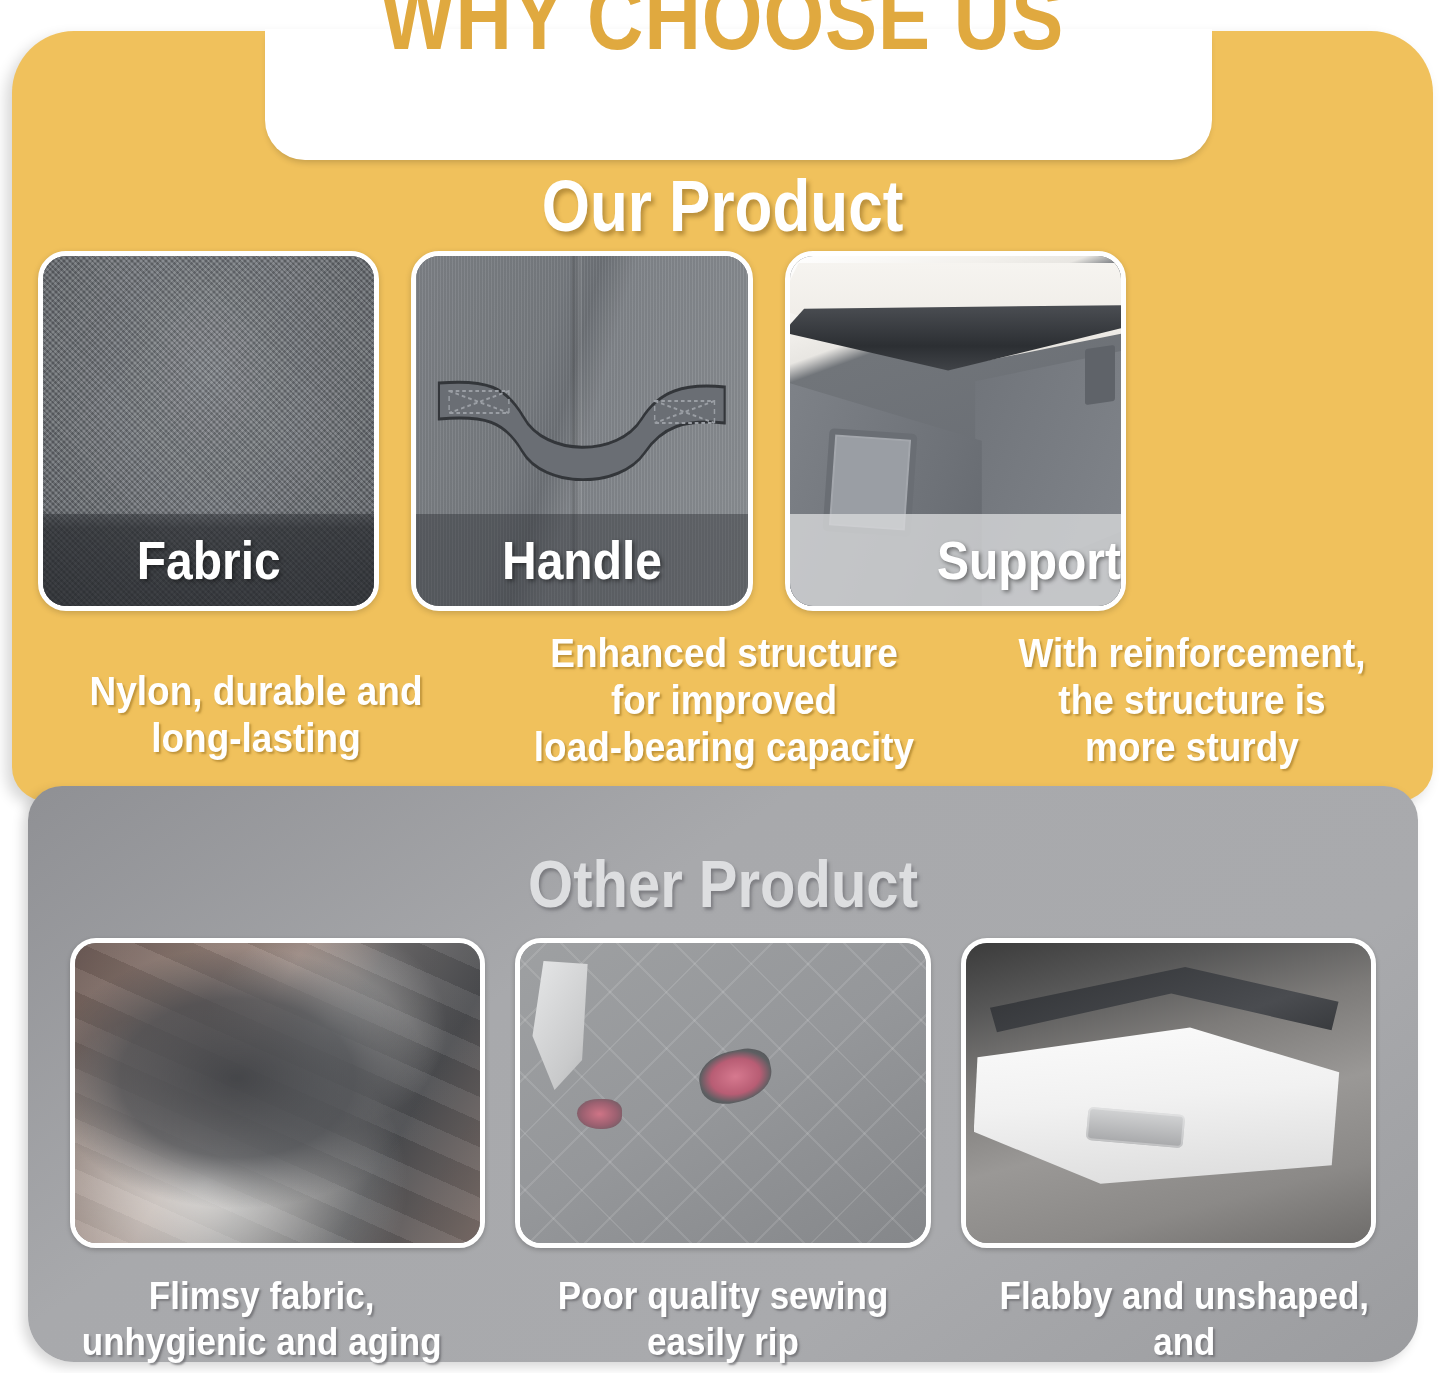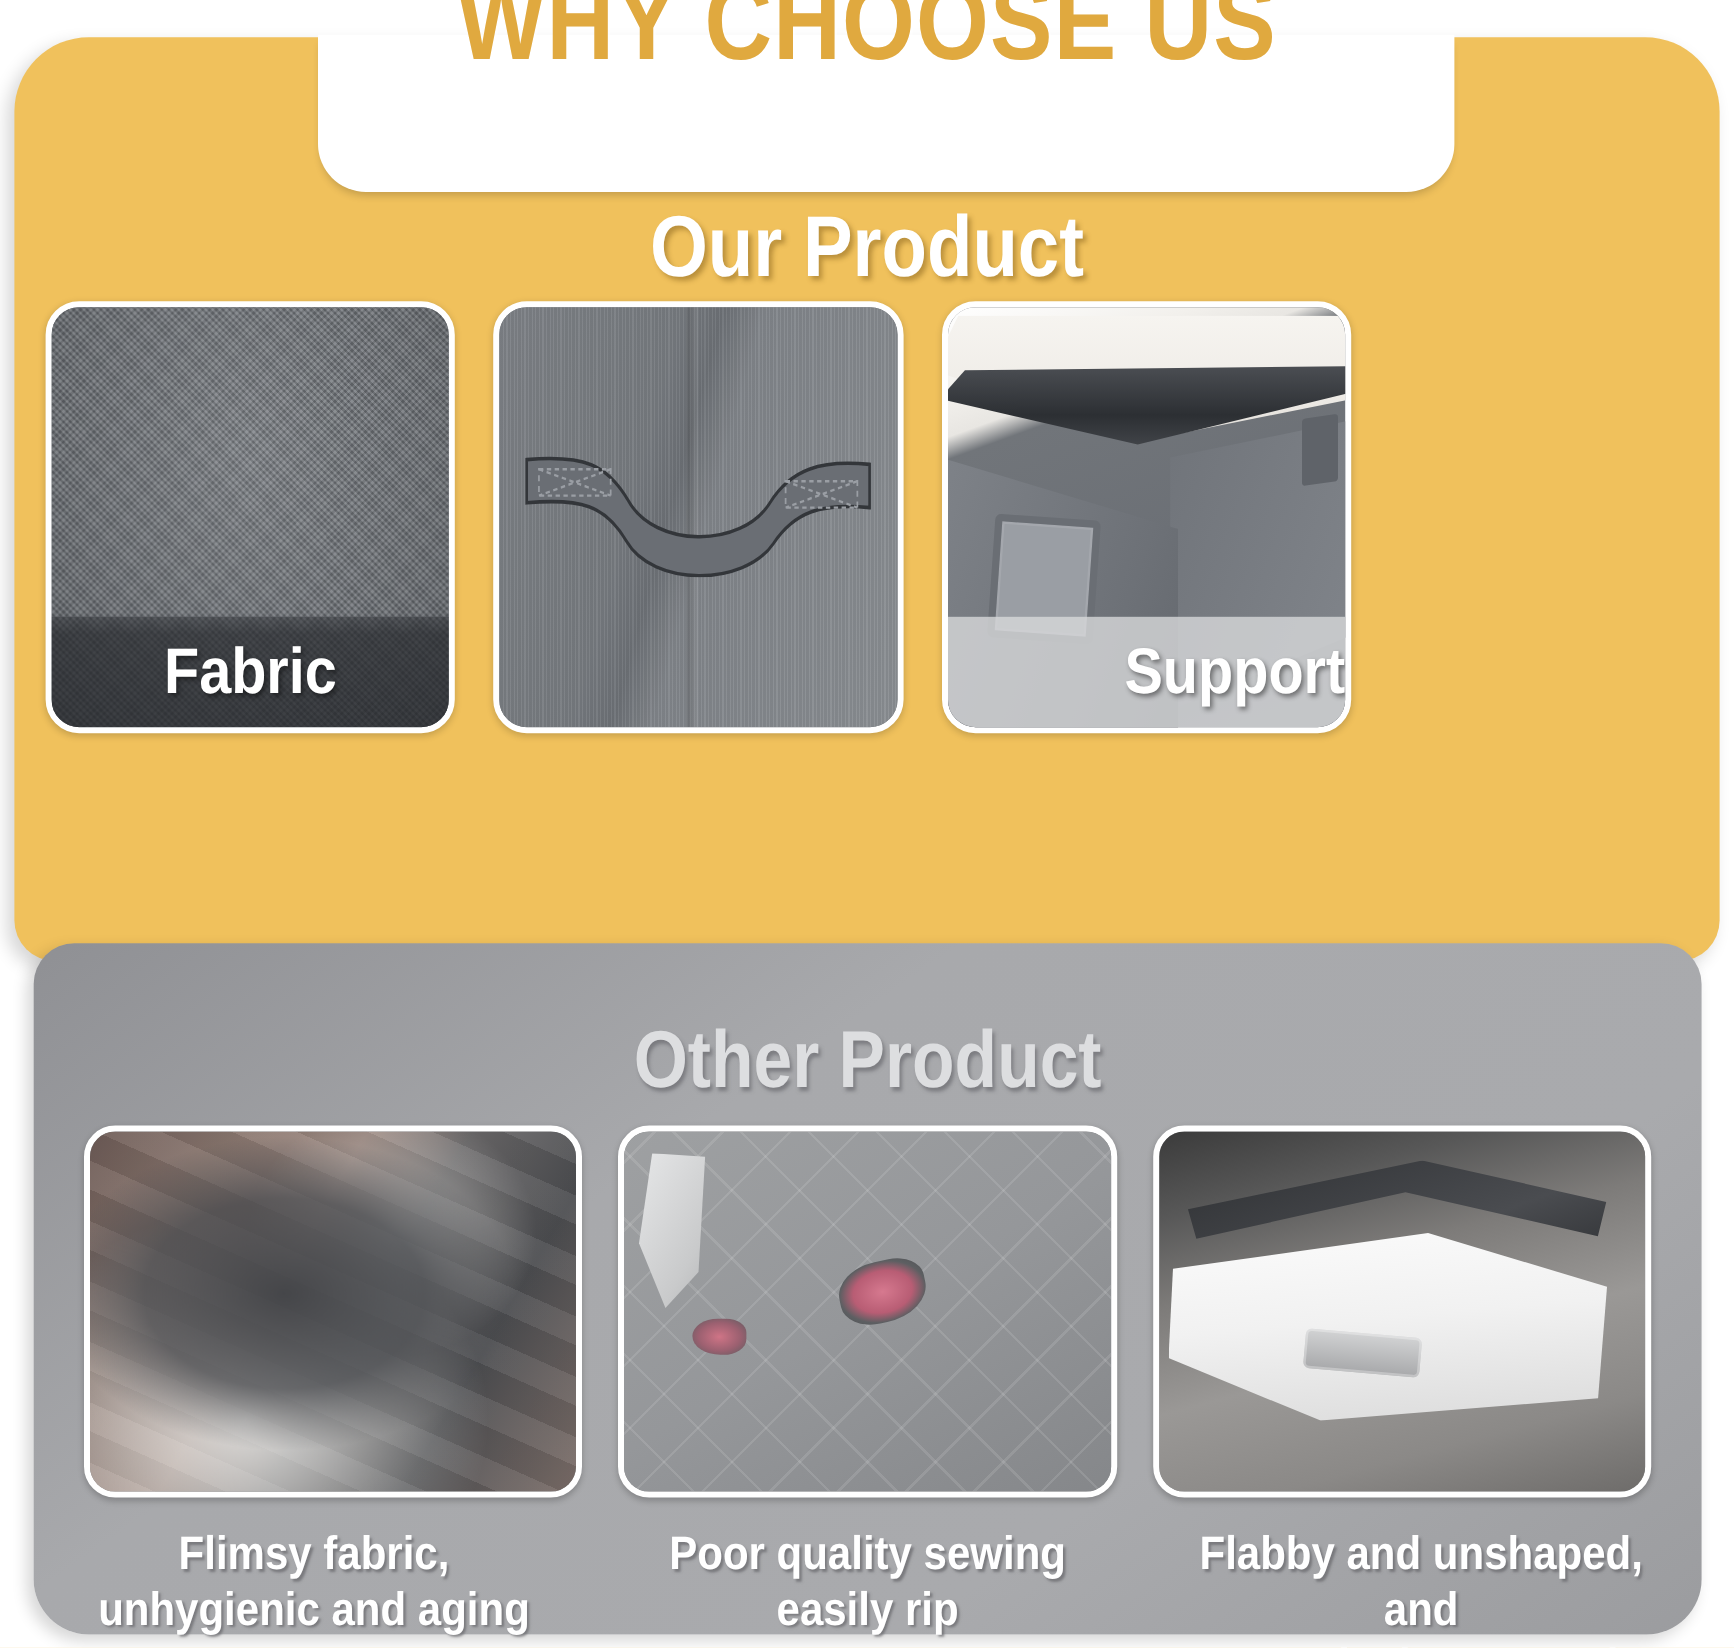--- a/index.html
+++ b/index.html
@@ -263,37 +263,45 @@
             <svg viewBox="0 0 400 120" preserveAspectRatio="none" aria-hidden="true">
               <path d="M4 22 C 70 18, 96 26, 120 56 C 150 96, 250 96, 282 58 C 306 30, 340 22, 396 26
                        L396 62 C 340 58, 310 66, 286 92 C 252 128, 148 128, 118 90 C 94 60, 66 54, 4 58 Z" fill="#6a6e74" stroke="#33363a" stroke-width="3"></path>
               <path d="M18 30 L100 30 L100 52 L18 52 Z" fill="none" stroke="#9a9ea4" stroke-width="2" stroke-dasharray="5 4"></path>
               <path d="M18 30 L100 52 M100 30 L18 52" stroke="#9a9ea4" stroke-width="2" stroke-dasharray="5 4"></path>
               <path d="M300 40 L382 40 L382 62 L300 62 Z" fill="none" stroke="#9a9ea4" stroke-width="2" stroke-dasharray="5 4"></path>
               <path d="M300 40 L382 62 M382 40 L300 62" stroke="#9a9ea4" stroke-width="2" stroke-dasharray="5 4"></path>
             </svg>
           </div>
         </div>
+        <div class="band dark">
+          <span>Handle</span>
+        </div>
       </div>
 
       <div class="card">
         <div class="photo tex-support">
           <div class="sup-lid"></div>
           <div class="sup-zip"></div>
           <div class="sup-side"></div>
           <div class="sup-front"></div>
           <div class="sup-label"></div>
           <div class="sup-handle"></div>
         </div>
         <div class="band light">
           <span>Support</span>
         </div>
       </div>
     </div>
 
+    <div class="cap-row-top">
+      <div class="cap c1">Nylon, durable and<br>long-lasting</div>
+      <div class="cap c2">Enhanced structure<br>for improved<br>load-bearing capacity</div>
+      <div class="cap c3">With reinforcement,<br>the structure is<br>more sturdy</div>
+    </div>
   </div>
 
   <div class="why-title">WHY CHOOSE US</div>
 
   <div class="gray-panel">
 
     <div class="other-product-title">Other Product</div>
 
     <div class="row-bottom">
 

